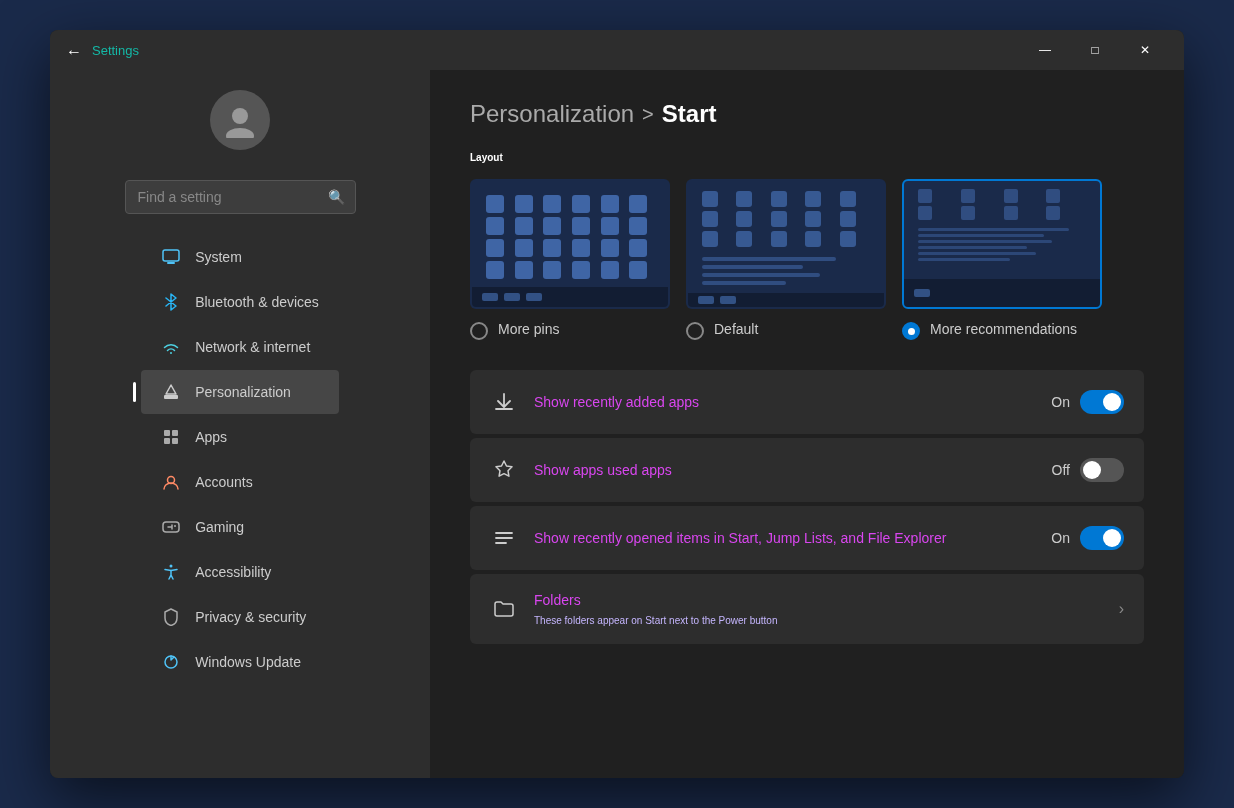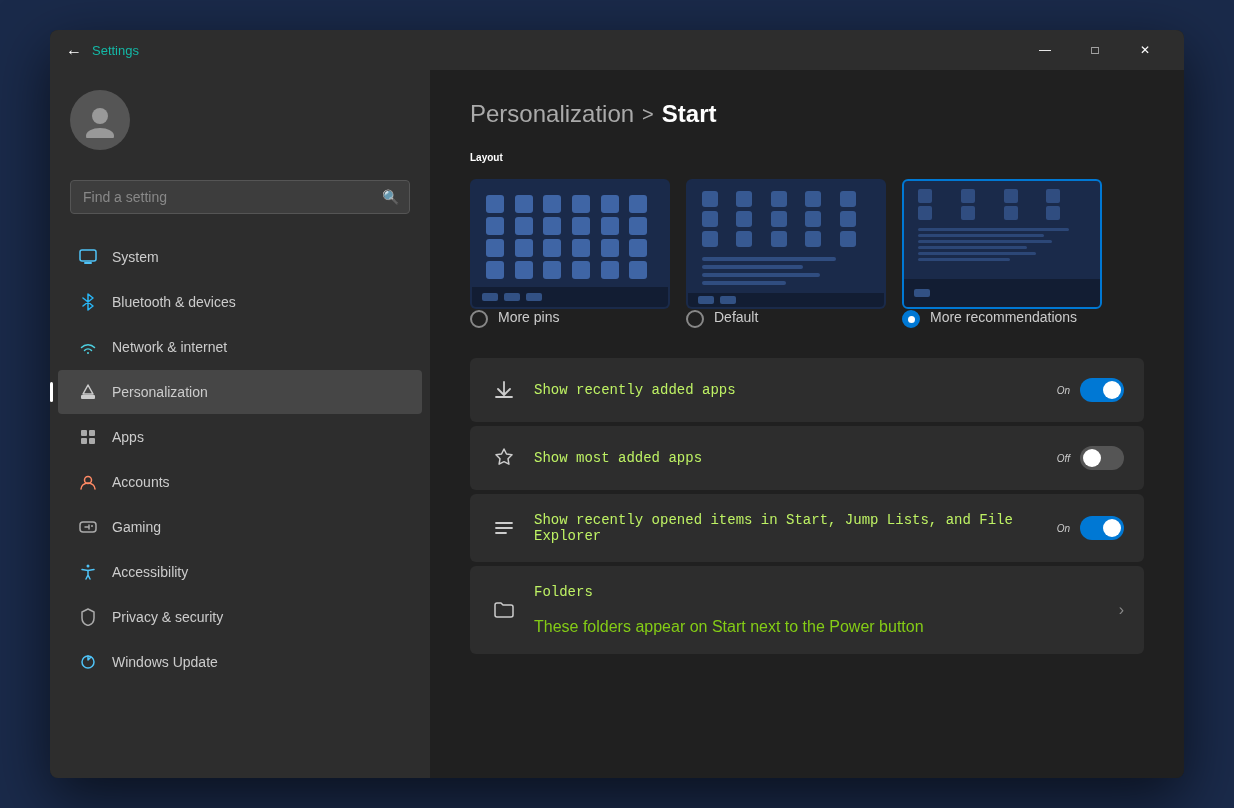--- a/index.html
+++ b/index.html
@@ -72,20 +72,21 @@
 
     
     .sidebar {
       width: 380px;
       background: #2d2d2d;
       display: flex;
       flex-direction: column;
       padding: 20px 0;
       flex-shrink: 0;
       overflow-y: auto;
+      align-items: center;
     }
 
     .avatar-section {
       display: flex;
       flex-direction: column;
       align-items: flex-start;
       padding: 0 20px 20px 20px;
     }
 
     .avatar {
@@ -224,20 +225,21 @@
     .layout-options {
       display: flex;
       gap: 16px;
       margin-bottom: 30px;
     }
 
     .layout-option {
       display: flex;
       flex-direction: column;
       align-items: flex-start;
+      gap: 12px;
       cursor: pointer;
     }
 
     .layout-thumbnail {
       width: 200px;
       height: 130px;
       border-radius: 6px;
       background: #1a2a4a;
       border: 2px solid transparent;
       overflow: hidden;
@@ -398,42 +400,40 @@
       color: #cccccc;
       font-size: 18px;
       flex-shrink: 0;
     }
 
     .settings-row-text {
       flex: 1;
     }
 
     .settings-row-label {
-      color: #bef264;
+      color: #d946ef;
       font-size: 14px;
-      font-family: Liberation Mono, monospace;
     }
 
     .settings-row-desc {
-      color: #84cc16;
-      font-size: 16px;
-      margin-top: 18px;
+      color: #c4b5fd;
+      font-size: 10px;
+      margin-top: 7px;
     }
 
     .settings-row-right {
       display: flex;
       align-items: center;
       gap: 10px;
       flex-shrink: 0;
     }
 
     .toggle-label {
       color: #cccccc;
-      font-size: 10px;
-      font-style: italic;
+      font-size: 14px;
     }
 
     
     .toggle {
       width: 44px;
       height: 24px;
       border-radius: 12px;
       position: relative;
       cursor: pointer;
       flex-shrink: 0;
@@ -745,21 +745,21 @@
         </div>
       </div>
 
       <div class="settings-row">
         <div class="settings-row-icon">
           <svg width="22" height="22" viewBox="0 0 22 22" fill="none">
               <path d="M11 2l2.5 5 5.5.8-4 3.9.9 5.5L11 14.7l-4.9 2.5.9-5.5L3 7.8 8.5 7z" stroke="#ccc" stroke-width="1.5" stroke-linejoin="round"></path>
             </svg>
         </div>
         <div class="settings-row-text">
-          <div class="settings-row-label">Show most added apps</div>
+          <div class="settings-row-label">Show apps used apps</div>
         </div>
         <div class="settings-row-right">
           <span class="toggle-label">Off</span>
           <div class="toggle off">
             <div class="toggle-knob"></div>
           </div>
         </div>
       </div>
 
       <div class="settings-row">

